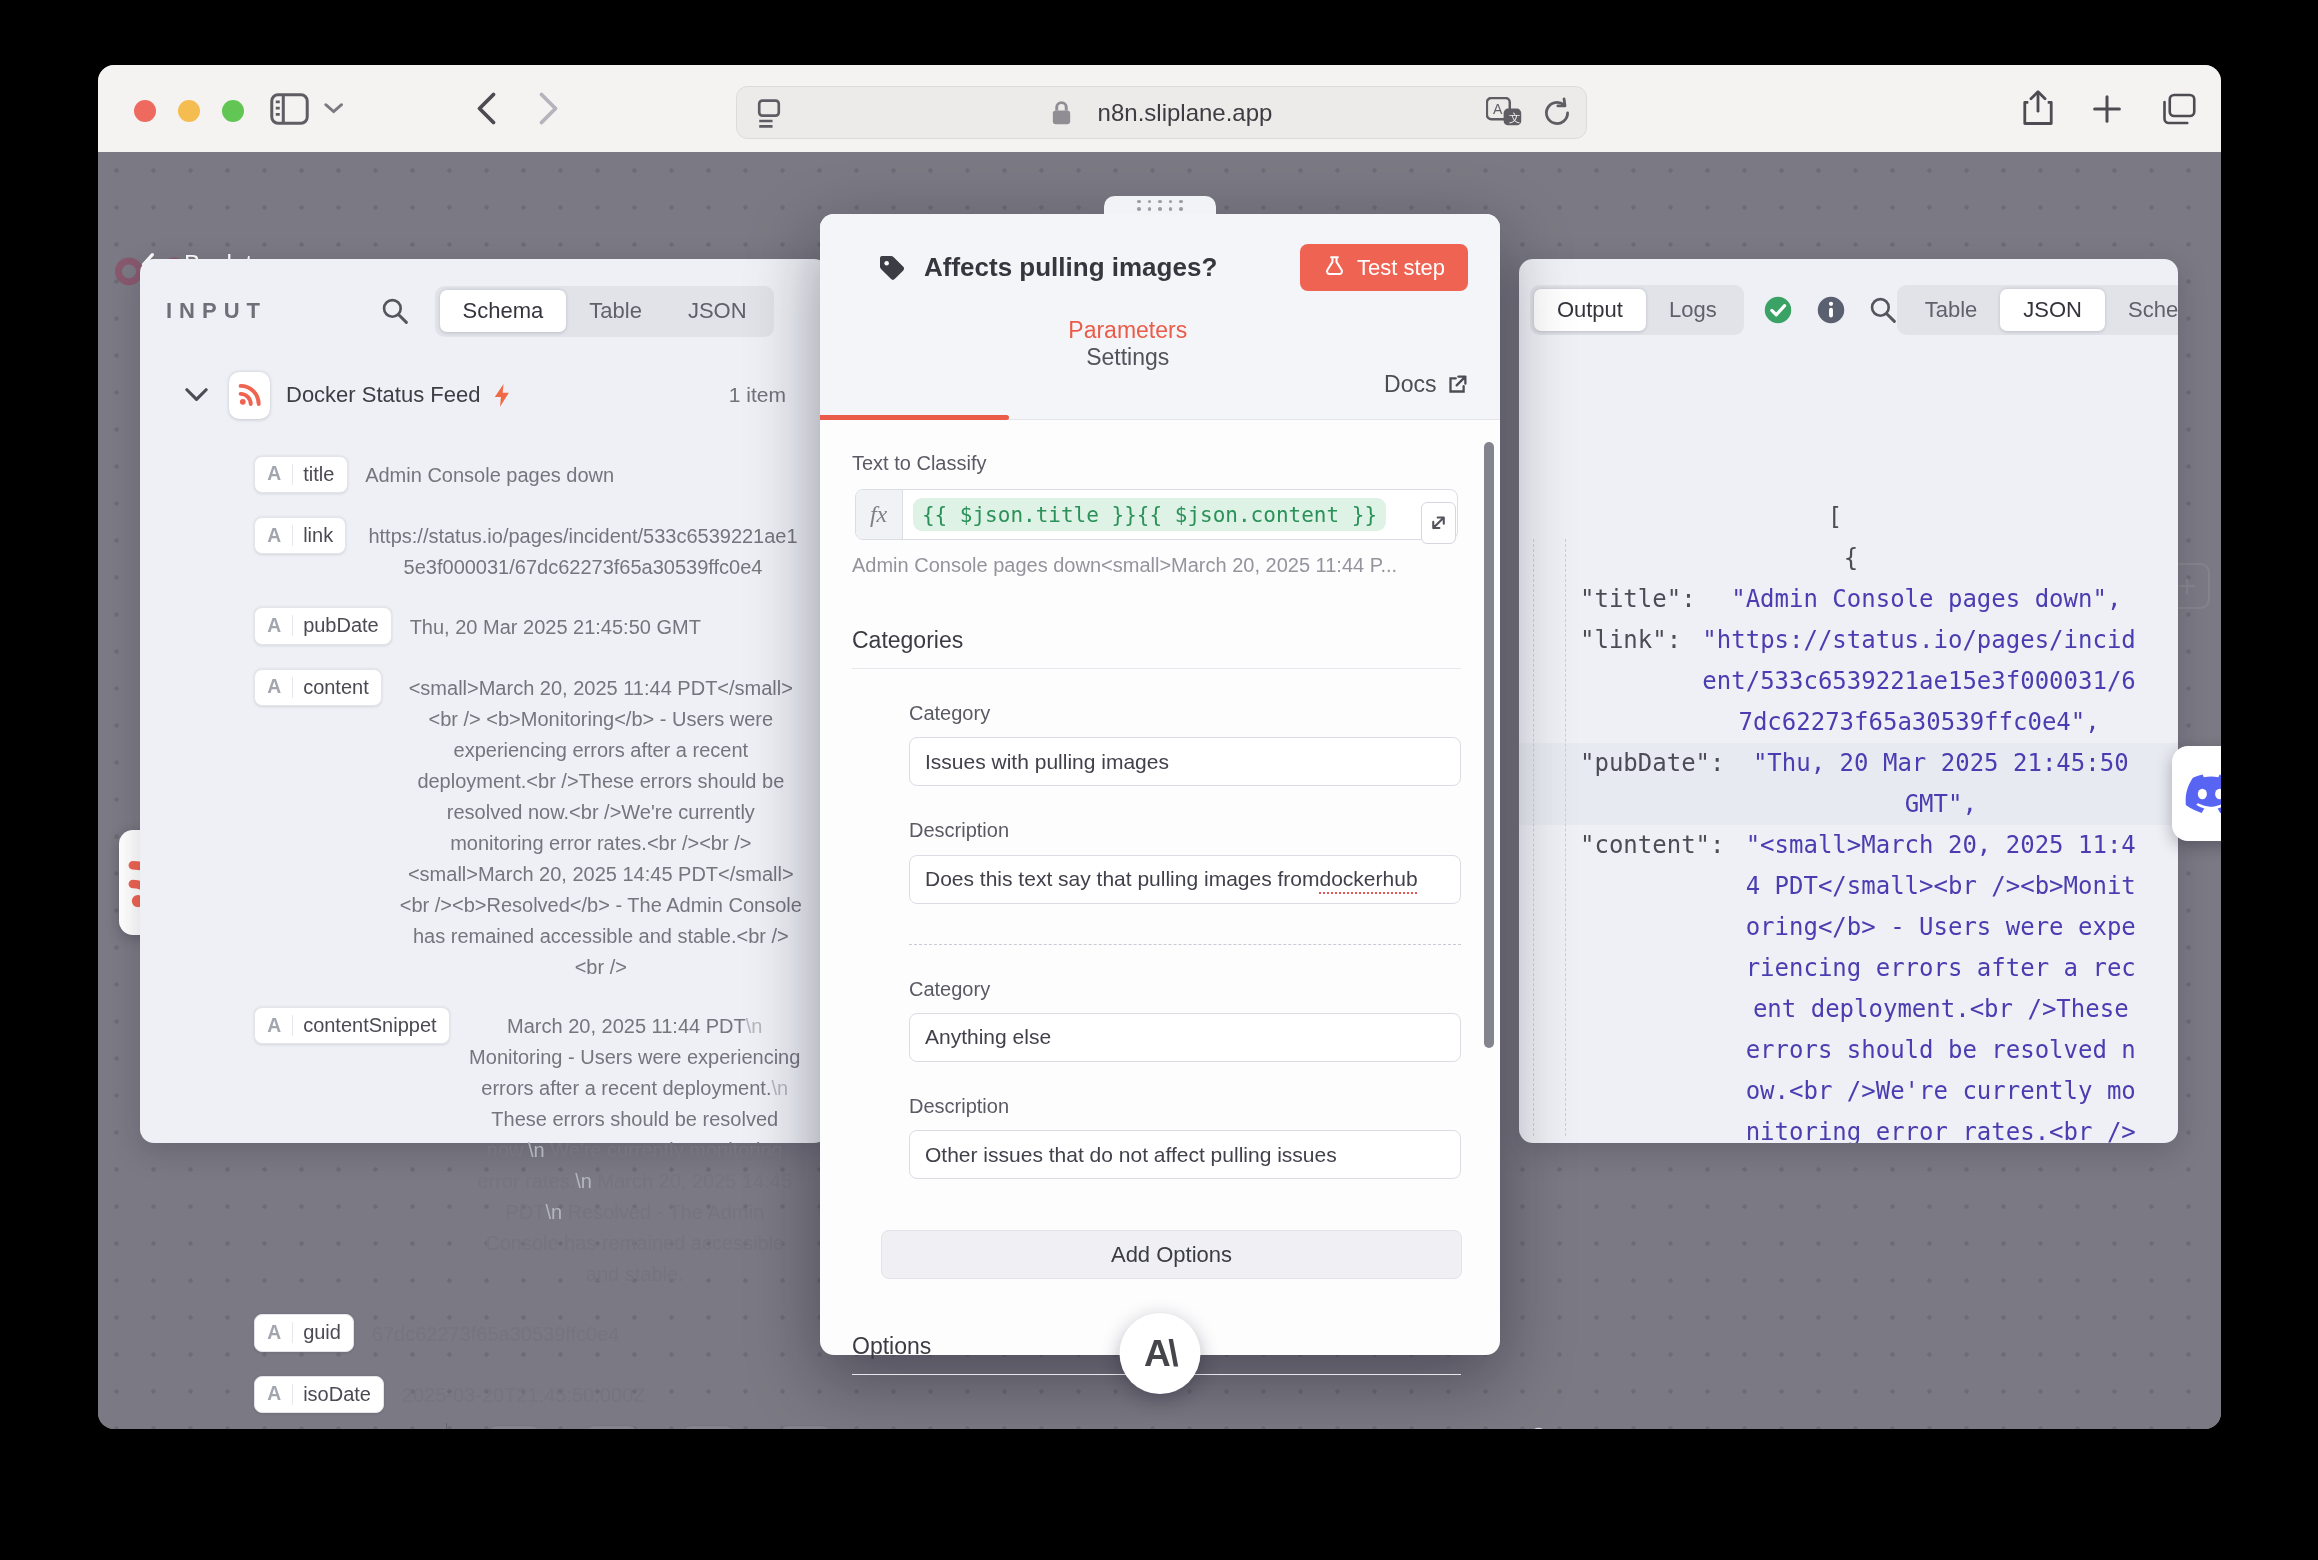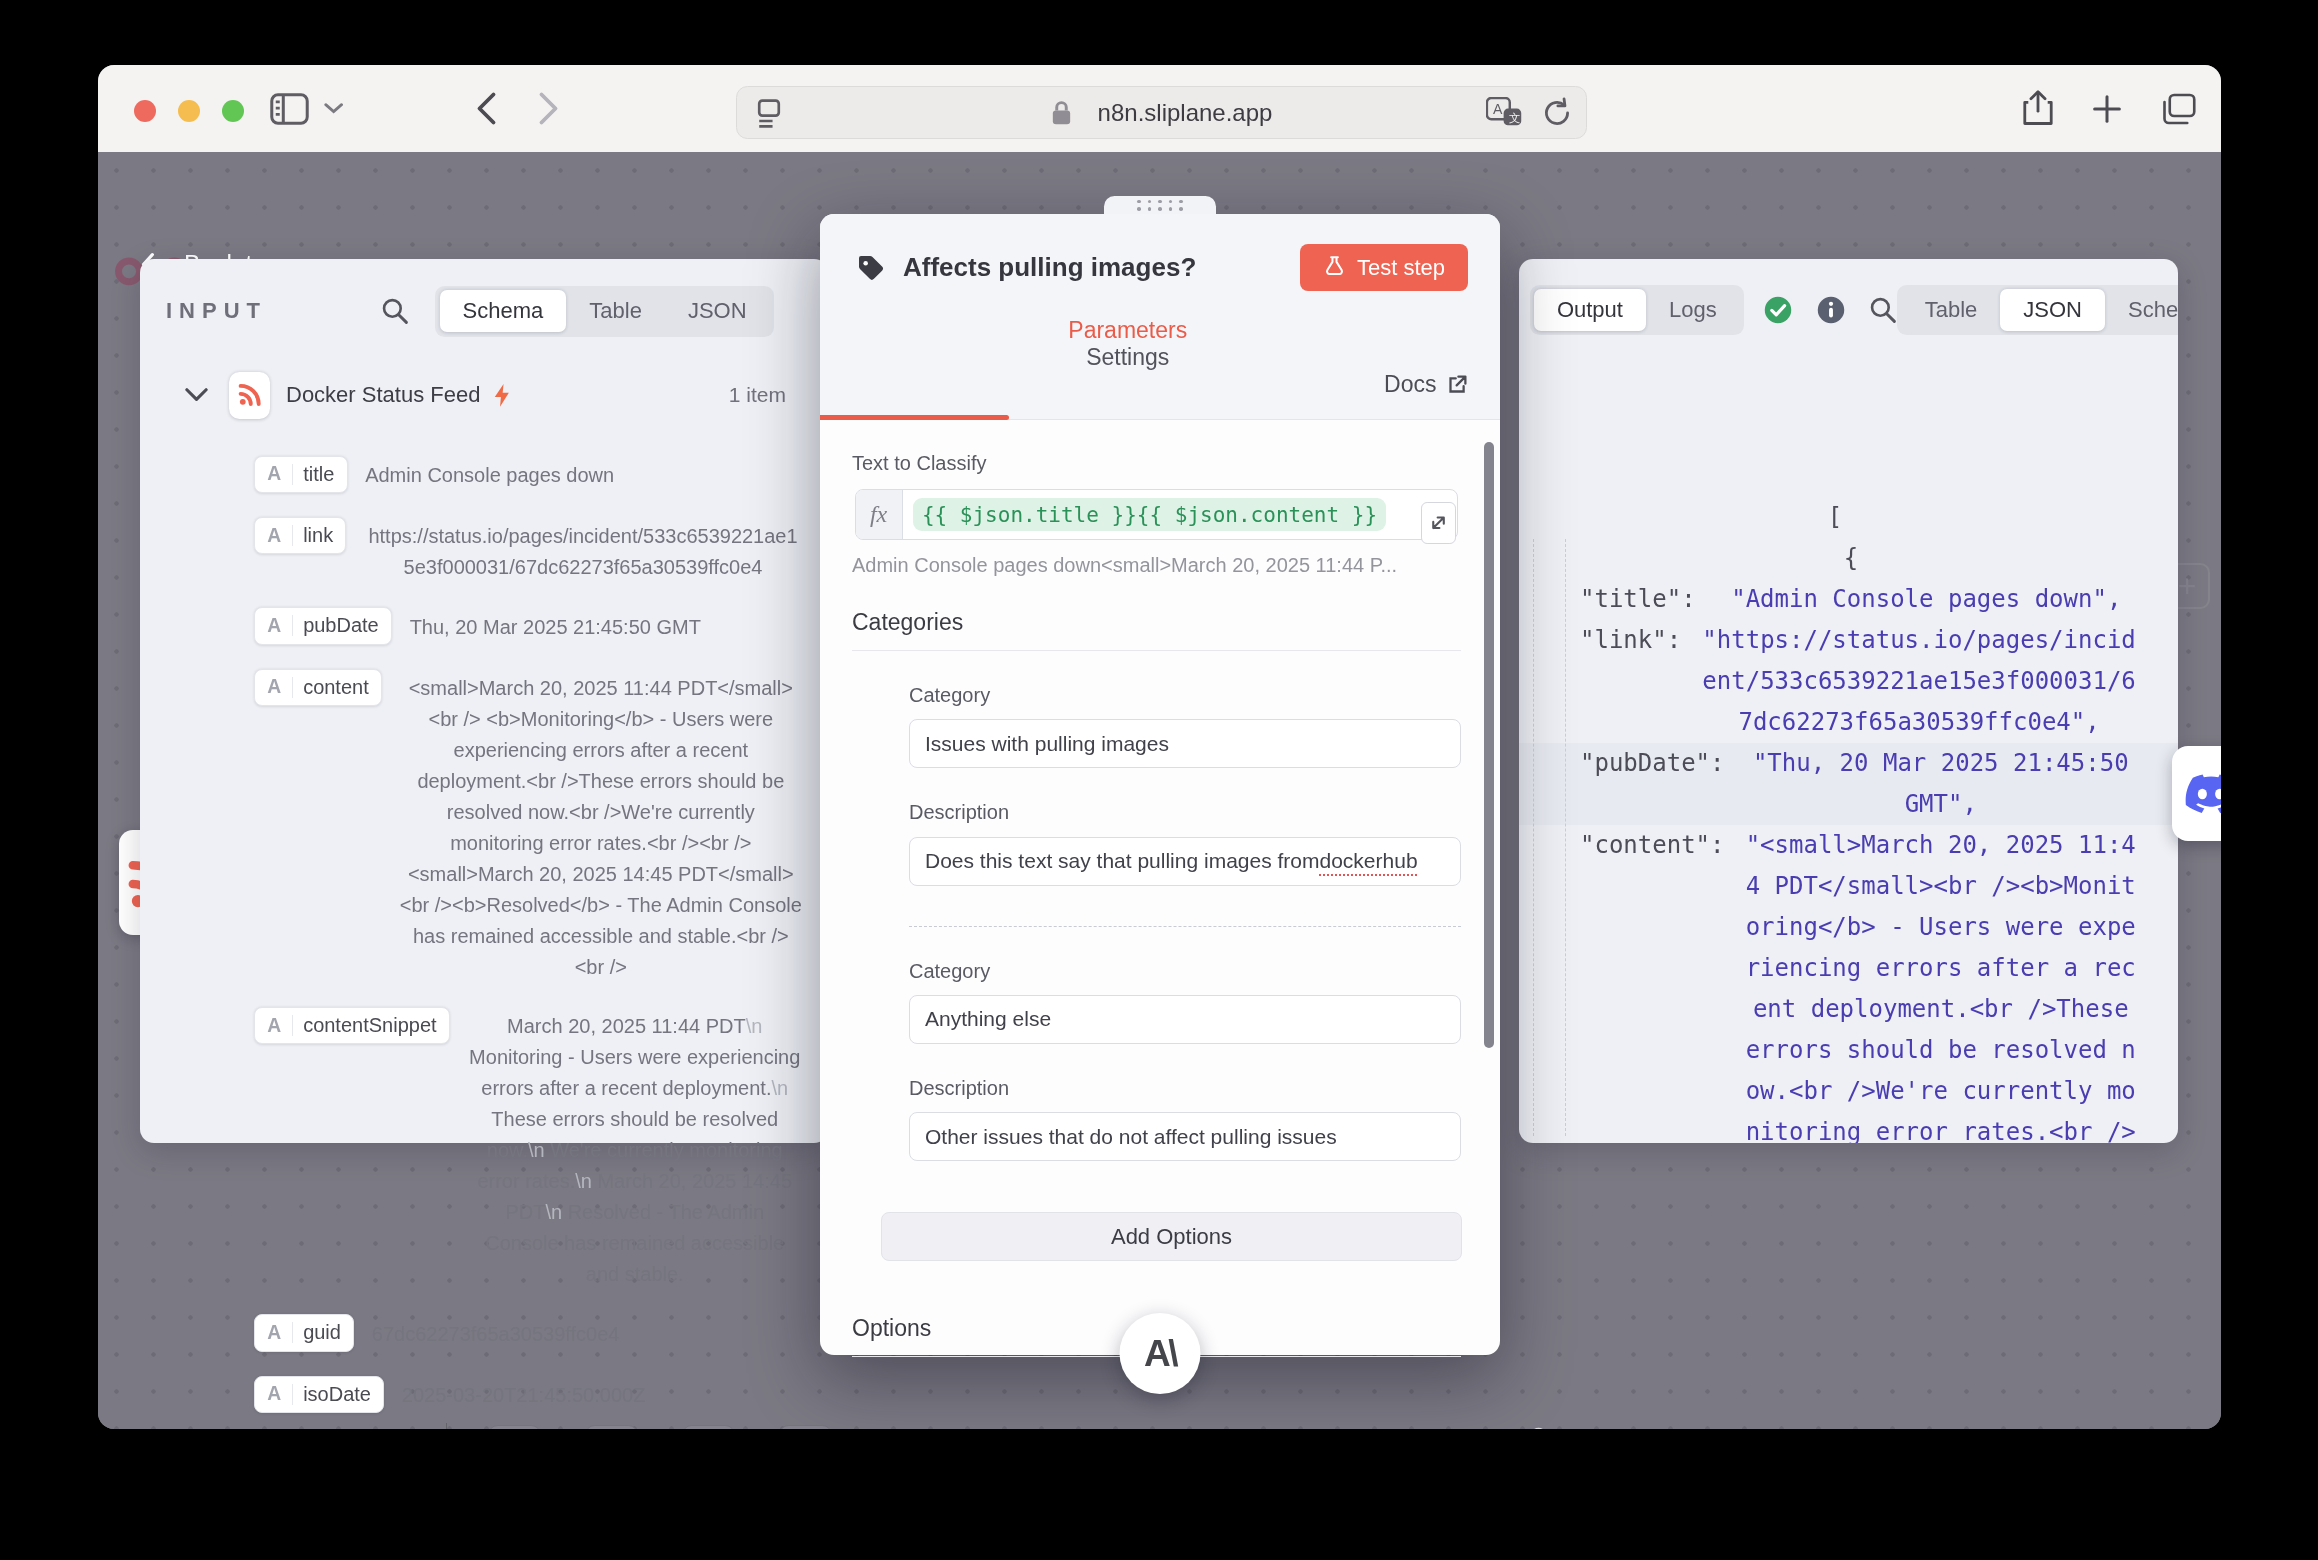--- a/index.html
+++ b/index.html
@@ -87,21 +87,21 @@
   .jval{color:#4a3db1;overflow-wrap:anywhere;word-break:break-all;}
   .jkv.hl{background:#e8eaf1;margin-left:-61px;padding-left:61px;margin-right:-35px;padding-right:35px;}
   
   .dialog{position:absolute;left:722px;top:149px;width:680px;height:1141px;background:#fdfdfe;
     border-radius:14px;z-index:4;box-shadow:0 23px 70px rgba(15,15,30,.42);}
   .drag-handle{position:absolute;top:-18.4px;left:50%;transform:translateX(-50%);width:112px;height:19.3px;
     background:#f2f3f6;border-radius:10.5px 10.5px 0 0;display:flex;align-items:center;justify-content:center;}
   .dots{display:grid;grid-template-columns:repeat(5,1fr);gap:4.4px 7px;}
   .dots i{width:3.5px;height:3.5px;background:#9d9da6;border-radius:50%;}
   .dlg-head{background:#f4f5f8;border-radius:14px 14px 0 0;border-bottom:0.9px solid #e4e4ea;position:relative;}
-  .dlg-title-row{display:flex;align-items:center;padding:30px 32px 0 35px;}
+  .dlg-title-row{display:flex;align-items:center;padding:30px 32px 0 56px;}
   .dlg-title{margin-left:16px;font-size:26px;font-weight:600;color:#36363e;}
   .test-step{margin-left:auto;background:#ee6352;border-radius:8px;height:47px;padding:0 23px;
     display:flex;align-items:center;gap:10.5px;color:#fff;font-size:22px;font-weight:500;cursor:pointer;}
   .dlg-tabs{display:flex;align-items:center;padding:26px 32px 21px 25.5px;flex-direction:column;}
   .dtab{font-size:23px;color:#52525c;margin-right:58px;}
   .dtab.active{color:#ea5c49;font-weight:500;}
   .docs-link{margin-left:auto;display:flex;align-items:center;gap:10.5px;font-size:23px;color:#4c4c55;}
   .tab-underline{position:absolute;left:0;bottom:-0.9px;width:189px;height:5.3px;background:#ea5c49;
     border-radius:0 2.6px 2.6px 0;}
   .dlg-body{position:relative;padding:0 39px 0 32px;height:957px;overflow:hidden;}
@@ -111,21 +111,21 @@
   .expr-row{margin:14px 2.6px 0 2.6px;height:49px;border:0.9px solid #dbdde4;border-radius:8px;background:#fff;
     display:flex;align-items:center;position:relative;}
   .fx-box{width:46px;height:100%;background:#f1f2f5;border-right:0.9px solid #dcdee5;border-radius:7px 0 0 7px;
     display:flex;align-items:center;justify-content:center;font-family:"Liberation Serif",serif;
     font-style:italic;font-size:24px;color:#7e7e88;}
   .expr-text{margin-left:10.5px;font-family:"DejaVu Sans Mono",monospace;font-size:21px;color:#2a9158;
     background:#def2e6;padding:4.4px 8.8px;border-radius:9px;white-space:nowrap;}
   .expand-btn{position:absolute;right:1.8px;bottom:-5.3px;width:33px;height:40px;background:#fff;
     border:0.9px solid #d5d7df;border-radius:6.1px;display:flex;align-items:center;justify-content:center;}
   .expr-preview{margin-top:14px;font-size:20px;color:#94949d;white-space:nowrap;overflow:hidden;}
-  .section-title{margin-top:32px;font-size:23px;font-weight:500;color:#3b3b43;border-bottom:0.9px solid #e7e7ed;
+  .section-title{margin-top:50px;font-size:23px;font-weight:500;color:#3b3b43;border-bottom:0.9px solid #e7e7ed;
     padding-bottom:14px;}
   .cat-indent{margin-left:57px;}
   .cat-label{margin-top:33px;margin-bottom:12.3px;}
   .cat-input{height:47px;border:0.9px solid #dbdde4;border-radius:8px;background:#fff;display:flex;
     align-items:center;padding:0 15px;font-size:21px;color:#41414b;white-space:nowrap;overflow:hidden;}
   .dotted-red{text-decoration:underline;text-decoration-style:dotted;text-decoration-color:#e25555;
     text-decoration-thickness:2.2px;text-underline-offset:6.1px;}
   .dash-sep{margin:40px 0 3.5px 0;border-top:1.8px dashed #c9cbd4;}
   .add-cat{margin:51px 0 0 29px;width:581px;height:49px;background:#efeff4;border:0.9px solid #e2e2e9;
     border-radius:8px;display:flex;align-items:center;justify-content:center;font-size:22px;color:#3c3c45;

